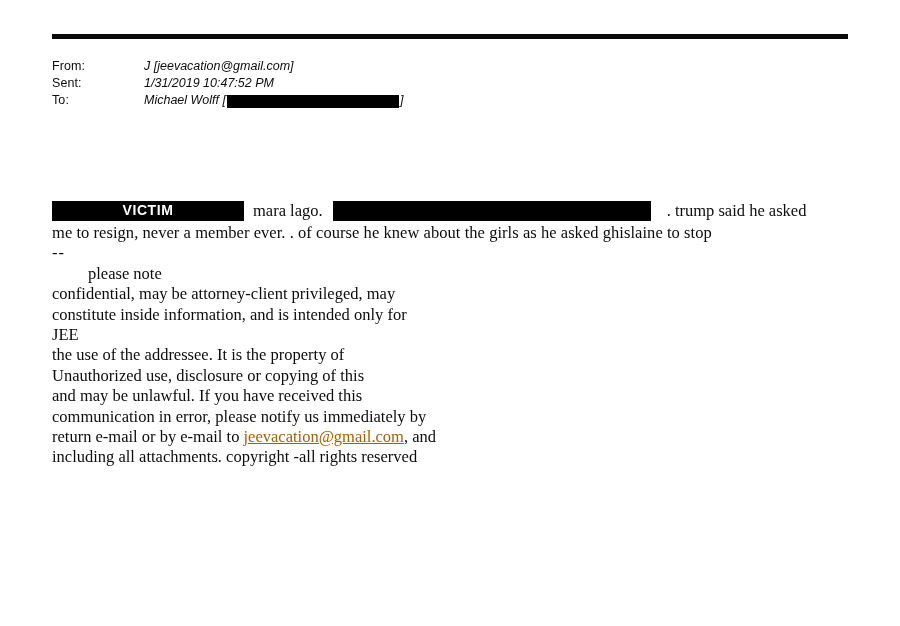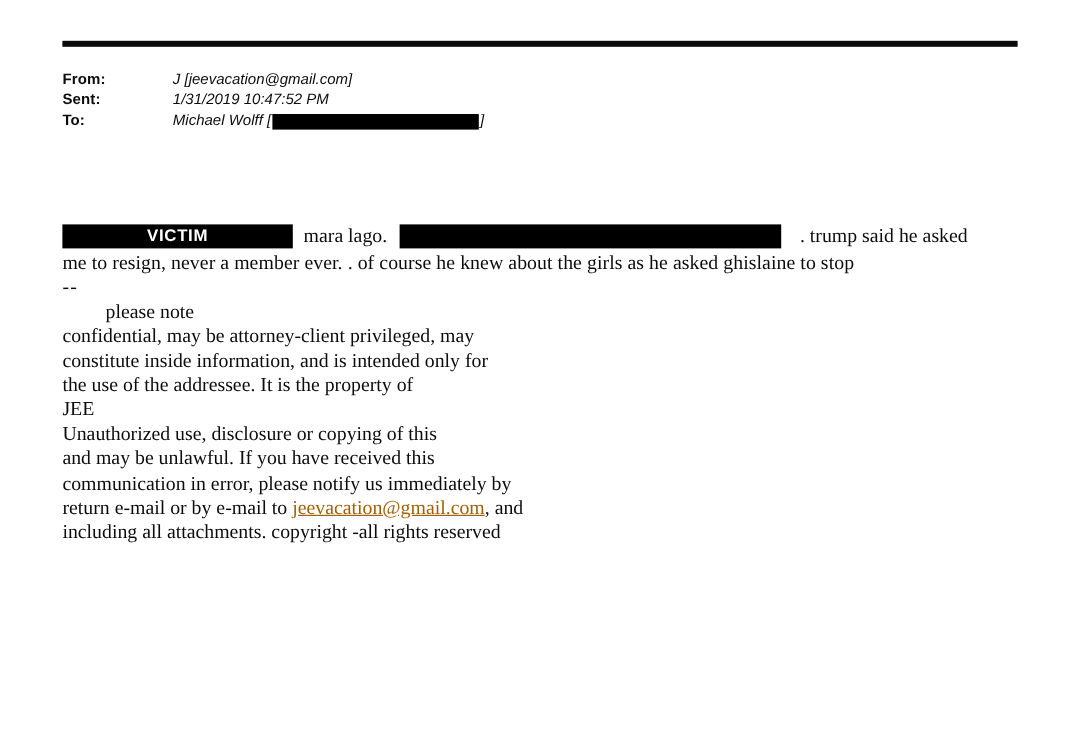--- a/index.html
+++ b/index.html
@@ -38,21 +38,21 @@
     font-size: 12.5px;
     line-height: 17px;
   }
   .hrow {
     display: flex;
     align-items: flex-start;
     height: 17px;
   }
   .hlabel {
     width: 92px;
-    font-weight: bold;
+    font-weight: normal;
     letter-spacing: 0.1px;
   }
   .hvalue {
     flex: 1;
     white-space: nowrap;
     display: flex;
     align-items: center;
     font-style: italic;
   }
   .redact {
@@ -64,21 +64,21 @@
     width: 172px;
     height: 13px;
     margin: 0 1px;
     position: relative;
     top: 1px;
   }
   
   .body {
     position: absolute;
     left: 52px;
-    top: 186px;
+    top: 200px;
     width: 800px;
     font-family: "Liberation Serif", serif;
     font-size: 16.5px;
     line-height: 20.4px;
   }
   .line1 {
     display: flex;
     align-items: center;
     white-space: nowrap;
     height: 22px;
@@ -165,22 +165,22 @@
 
     <div class="line2">me to resign,  never a member  ever. .   of course he knew about the girls as he asked ghislaine to stop</div>
 
     <div class="dashes">--</div>
 
     <div class="please-note">please note</div>
 
     <div class="disclaimer">
       <p>confidential, may be attorney-client privileged, may</p>
       <p>constitute inside information, and is intended only for</p>
+      <p>JEE</p>
       <p>the use of the addressee. It is the property of</p>
-      <p>JEE</p>
       <p>Unauthorized use, disclosure or copying of this</p>
       <p>and may be unlawful. If you have received this</p>
       <p>communication in error, please notify us immediately by</p>
       <p>
         <span>return e-mail or by e-mail to </span><a class="email-link" href="#">jeevacation@gmail.com</a><span>, and</span>
       </p>
       <p>including all attachments. copyright -all rights reserved</p>
     </div>
 
   </div>

